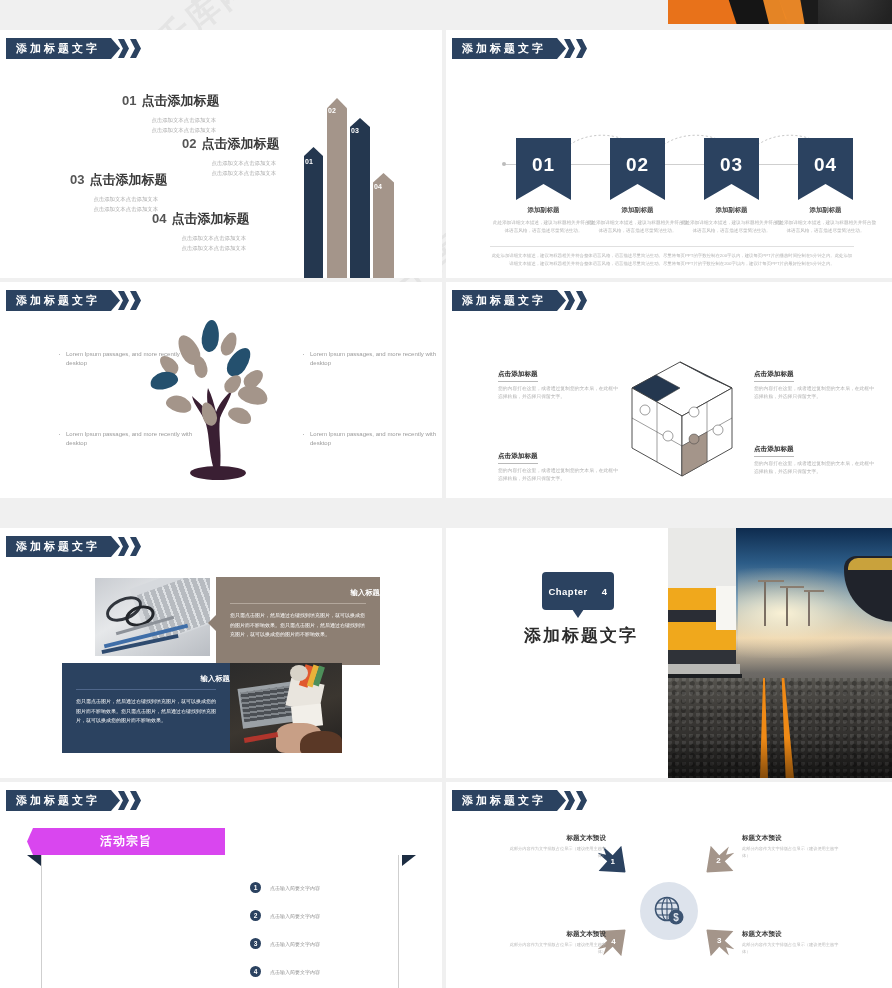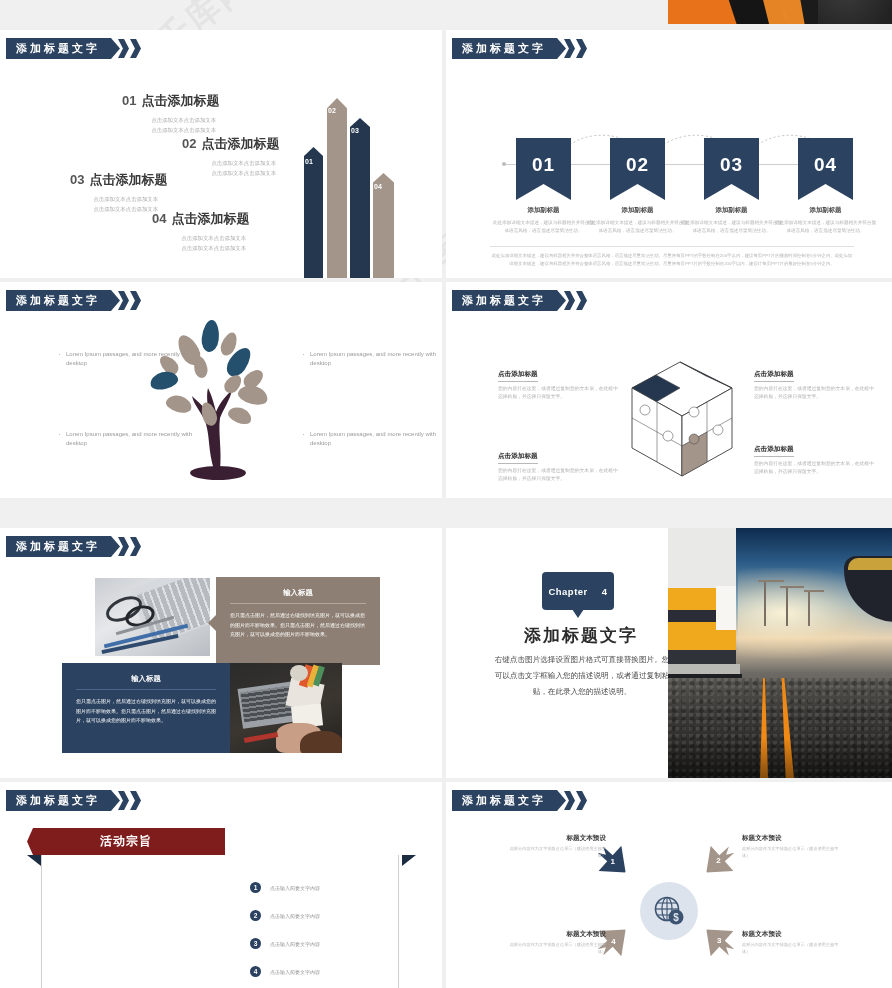--- a/index.html
+++ b/index.html
@@ -58,39 +58,39 @@
   .leaf { position: absolute; border-radius: 50% 50% 50% 50% / 60% 60% 40% 40%; }
 
   
   .pz-blk { position: absolute; width: 120px; }
   .pz-blk .h { font-size: 6.6px; font-weight: bold; color: #2f2f2f; border-bottom: 0.6px solid #b9b9b9; padding-bottom: 2px; display: inline-block; }
   .pz-blk .b { font-size: 4.8px; color: #aeaeae; line-height: 1.75; margin-top: 3px; }
 
   
   .photo { position: absolute; overflow: hidden; }
   .callout { position: absolute; }
-  .callout .ch { text-align: center; font-size: 7.4px; font-weight: bold; padding-bottom: 5px; }
+  .callout .ch { text-align: right; font-size: 7.4px; font-weight: bold; padding-bottom: 5px; }
   .callout .cl { height: 0.8px; margin: 0 14px 7px 14px; }
   .callout .cb { font-size: 5px; line-height: 1.95; padding: 0 14px; }
 
   
   .chap-bub {
     position: absolute; background: #2b4260; color: #fff; border-radius: 4px;
     display: flex; align-items: center; justify-content: center; gap: 14px;
     font-size: 9.5px; font-weight: bold; letter-spacing: .5px;
   }
   .chap-bub::after {
     content: ""; position: absolute; bottom: -8px; left: 50%; margin-left: -6px;
     border-left: 6px solid transparent; border-right: 6px solid transparent;
     border-top: 9px solid #2b4260;
   }
 
   
   .tabhead {
-    position: absolute; height: 27px; background: #7f1d1d; color: #fff;
+    position: absolute; height: 27px; background: #d946ef; color: #fff;
     display: flex; align-items: center; justify-content: center;
     font-size: 12px; font-weight: bold; letter-spacing: 1px;
   }
   .numrow { position: absolute; display: flex; align-items: center; gap: 9px; }
   .numrow .dot {
     width: 11px; height: 11px; border-radius: 50%; background: #2b4260; color: #fff;
     font-size: 6.6px; display: flex; align-items: center; justify-content: center; font-weight: bold;
   }
   .numrow .tx { font-size: 5px; color: #8e8e8e; }
 
@@ -379,21 +379,20 @@
       <div style="position:absolute;left:14px;top:72px;width:34px;height:5px;background:#b0352c;transform:rotate(-10deg);"></div>
     </div>
   </div>
 
   <div class="slide" style="left:446px;top:528px;width:446px;height:250px;">
     <div class="chap-bub" style="left:96px;top:44px;width:72px;height:38px;">
       <span>Chapter</span>
       <span>4</span>
     </div>
     <div style="position:absolute;left:60px;top:96px;width:150px;text-align:center;font-size:17px;font-weight:bold;color:#2b2b2b;letter-spacing:2px;">添加标题文字</div>
-    <div style="position:absolute;left:48px;top:124px;width:176px;text-align:center;font-size:7.6px;color:#4a4a4a;line-height:2.1;">右键点击图片选择设置图片格式可直接替换图片。您可以点击文字框输入您的描述说明，或者通过复制粘贴，在此录入您的描述说明。</div>
 
     <div class="photo" style="left:222px;top:0px;width:224px;height:250px;">
       <div style="position:absolute;inset:0;background:linear-gradient(180deg,#0e2b4e 0%,#2c5c87 14%,#87a8bd 30%,#e8d3b2 44%,#6d6a66 58%,#2e2c2b 100%);"></div>
 
       <div style="position:absolute;left:70px;top:40px;width:150px;height:90px;background:radial-gradient(ellipse at 30% 50%,rgba(255,245,215,.95) 0%,rgba(255,230,180,.35) 45%,rgba(255,255,255,0) 75%);"></div>
 
       <div style="position:absolute;left:96px;top:52px;width:2px;height:46px;background:#7b6f63;"></div>
       <div style="position:absolute;left:90px;top:52px;width:26px;height:2px;background:#8a7d70;"></div>
       <div style="position:absolute;left:118px;top:58px;width:2px;height:40px;background:#7b6f63;"></div>
       <div style="position:absolute;left:112px;top:58px;width:24px;height:2px;background:#8a7d70;"></div>

